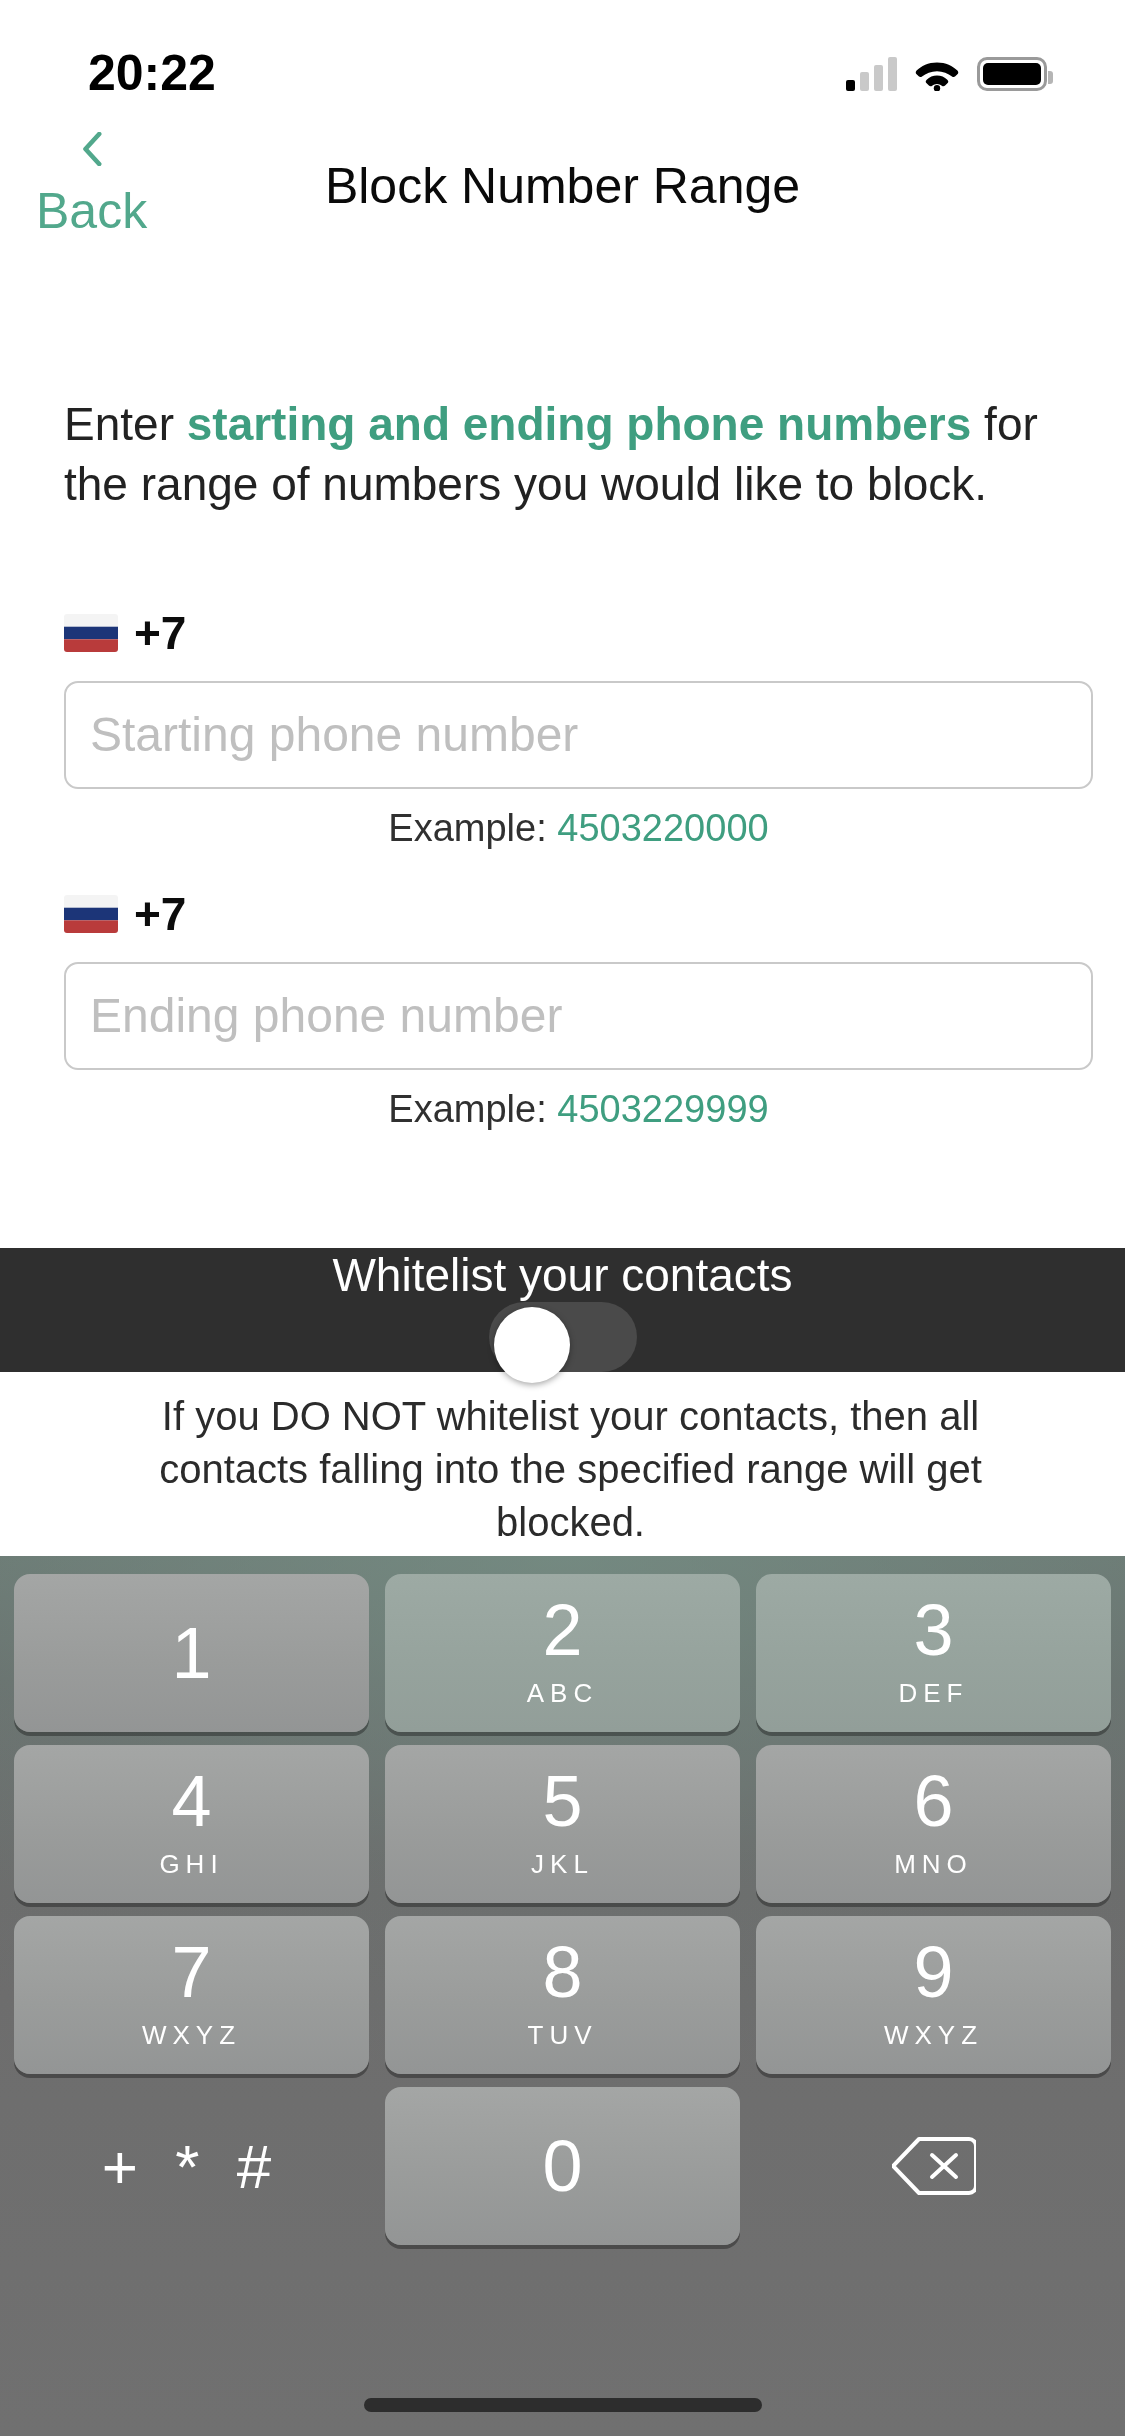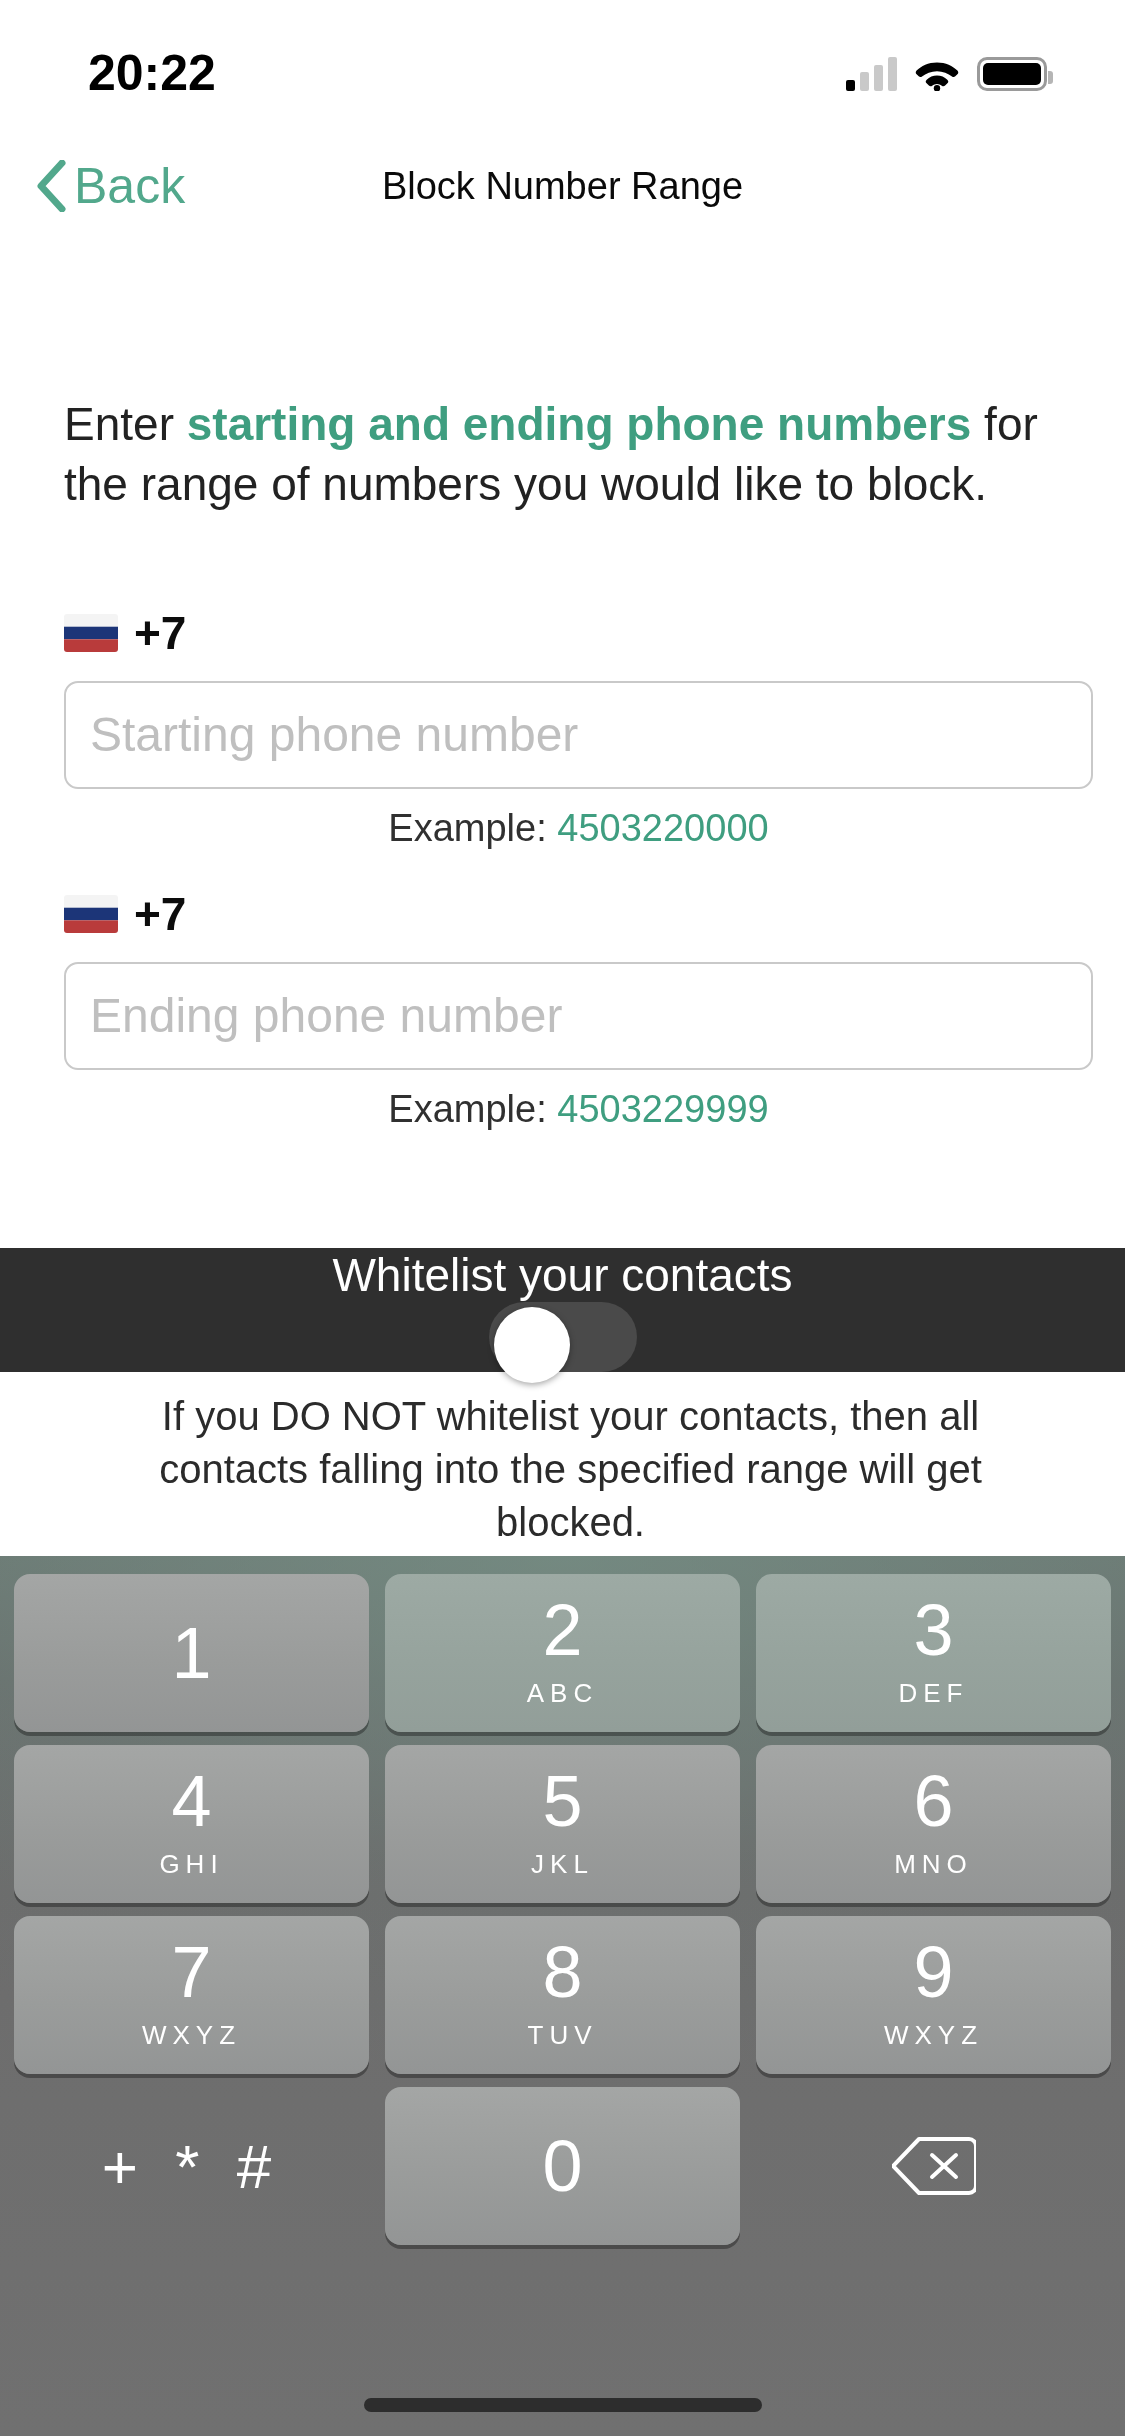--- a/index.html
+++ b/index.html
@@ -47,29 +47,30 @@
   }
   .battery .fill { width:100%; height:100%; background:#000; border-radius:5px; }
 
   
   #nav-bar {
     position:absolute; top:132px; left:0;
     width:1125px; height:108px;
   }
   #back-button {
     position:absolute; left:22px; top:0; height:108px;
-    display:flex; align-items:center; gap:8px; padding:0 14px;
+    display:flex; align-items:center; gap:16px; padding:0 14px;
     cursor:pointer;
+    flex-direction:column;
   }
   .chevron-left { width:30px; height:52px; display:block; }
   #back-label { font-size:50px; color:#52a88c; }
   #nav-title {
     position:absolute; left:0; top:0; width:1125px; height:108px;
     display:flex; align-items:center; justify-content:center;
-    font-size:38px; color:#0a0a0a; font-weight:400;
+    font-size:50px; color:#0a0a0a; font-weight:400;
     pointer-events:none;
     text-align:center;
   }
 
   
   #content { position:absolute; top:240px; left:16px; width:1125px; }
 
   #intro-text {
     margin:155px 48px 0 48px;
     font-size:46px; line-height:1.30; color:#222222;

